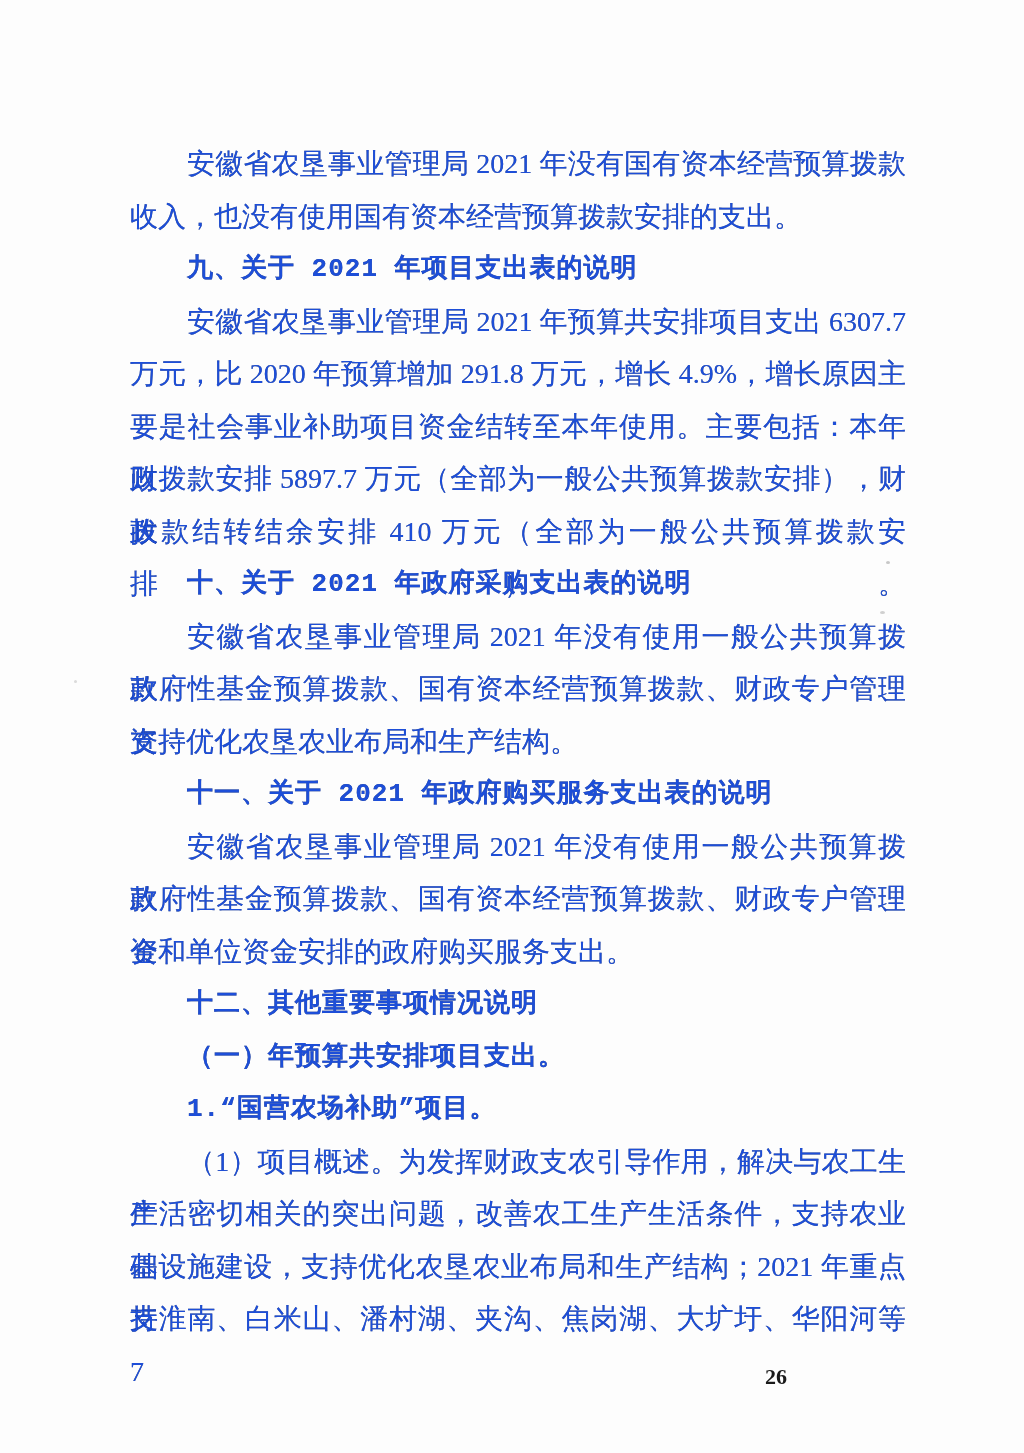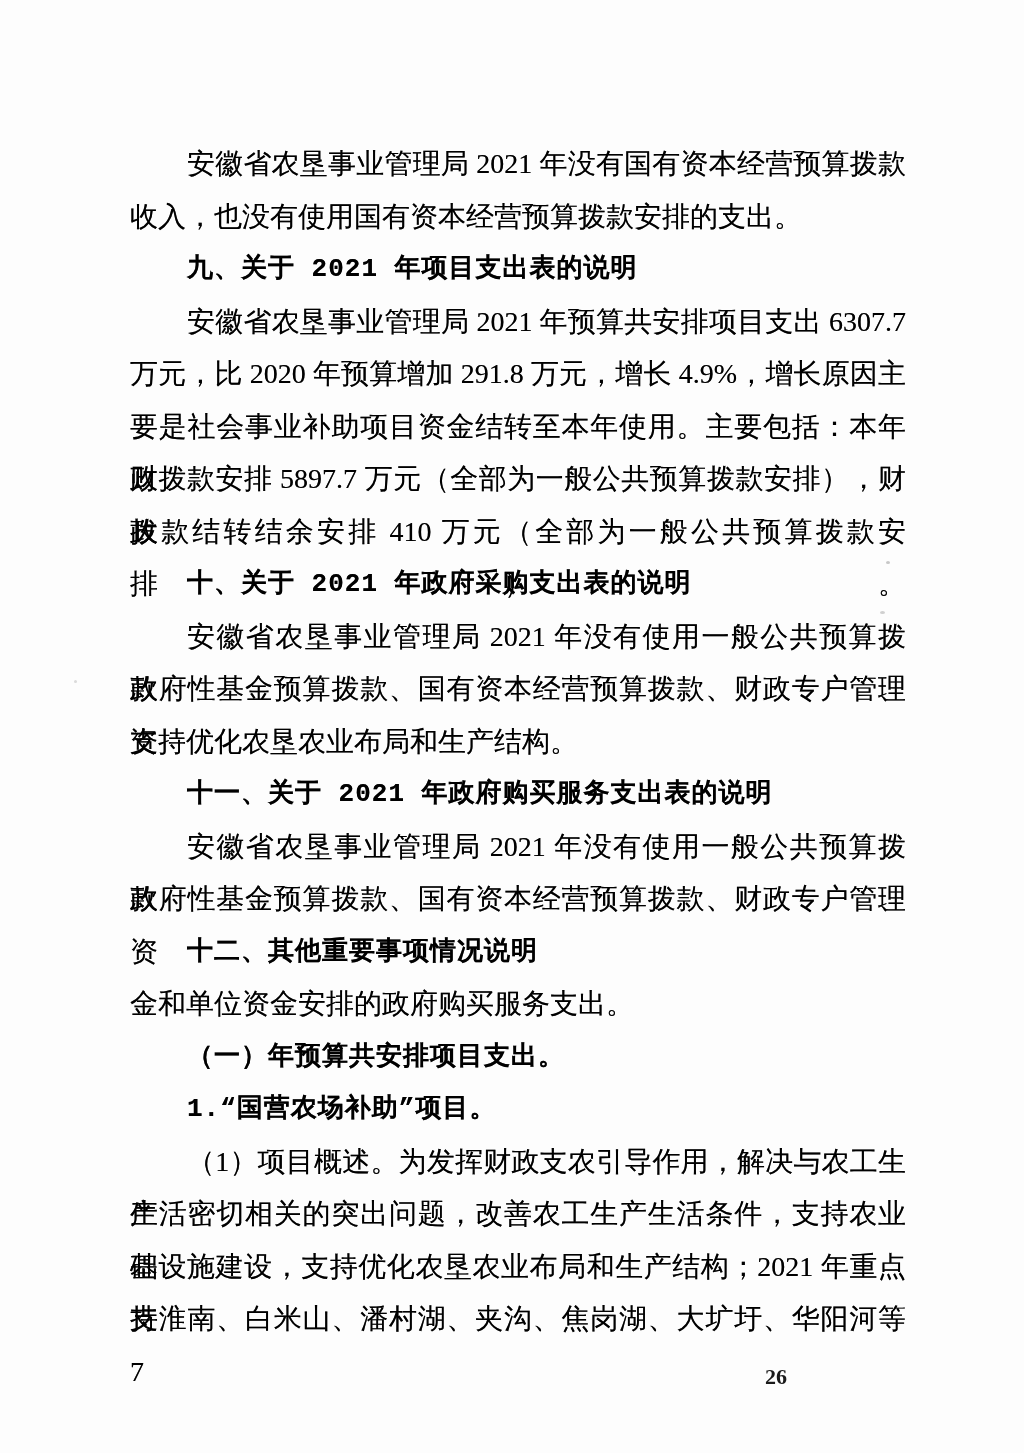--- a/index.html
+++ b/index.html
@@ -21,21 +21,21 @@
     left: 130px;
     top: 138px;
     width: 776px;
   }
   .line {
     display: block;
     height: 52.5px;
     line-height: 52.5px;
     font-family: "Liberation Serif", "DejaVu Serif", serif;
     font-size: 28px;
-    color: #000000;
+    color: #1d4ed8;
     white-space: nowrap;
     text-shadow: 0 0 0.5px rgba(0,0,0,0.55);
   }
   .line.full {
     white-space: normal;
     text-align: justify;
     text-align-last: justify;
     text-justify: inter-character;
   }
   .line.indent {
@@ -79,22 +79,22 @@
     <div class="line full">要是社会事业补助项目资金结转至本年使用。主要包括：本年财</div>
     <div class="line full">政拨款安排 5897.7 万元（全部为一般公共预算拨款安排），财政</div>
     <div class="line full">拨款结转结余安排 410 万元（全部为一般公共预算拨款安排）。</div>
     <div class="line indent heading">十、关于 2021 年政府采购支出表的说明</div>
     <div class="line indent full">安徽省农垦事业管理局 2021 年没有使用一般公共预算拨款、</div>
     <div class="line full">政府性基金预算拨款、国有资本经营预算拨款、财政专户管理资</div>
     <div class="line">支持优化农垦农业布局和生产结构。</div>
     <div class="line indent heading">十一、关于 2021 年政府购买服务支出表的说明</div>
     <div class="line indent full">安徽省农垦事业管理局 2021 年没有使用一般公共预算拨款、</div>
     <div class="line full">政府性基金预算拨款、国有资本经营预算拨款、财政专户管理资</div>
+    <div class="line">金和单位资金安排的政府购买服务支出。</div>
     <div class="line indent heading">十二、其他重要事项情况说明</div>
-    <div class="line">金和单位资金安排的政府购买服务支出。</div>
     <div class="line indent heading">（一）年预算共安排项目支出。</div>
     <div class="line indent heading">1.“国营农场补助”项目。</div>
     <div class="line indent full">（1）项目概述。为发挥财政支农引导作用，解决与农工生产</div>
     <div class="line full">生活密切相关的突出问题，改善农工生产生活条件，支持农业基</div>
     <div class="line full">础设施建设，支持优化农垦农业布局和生产结构；2021 年重点支</div>
     <div class="line full">持淮南、白米山、潘村湖、夹沟、焦岗湖、大圹圩、华阳河等 7</div>
   </div>
 
   <div class="page-number">26</div>
 

